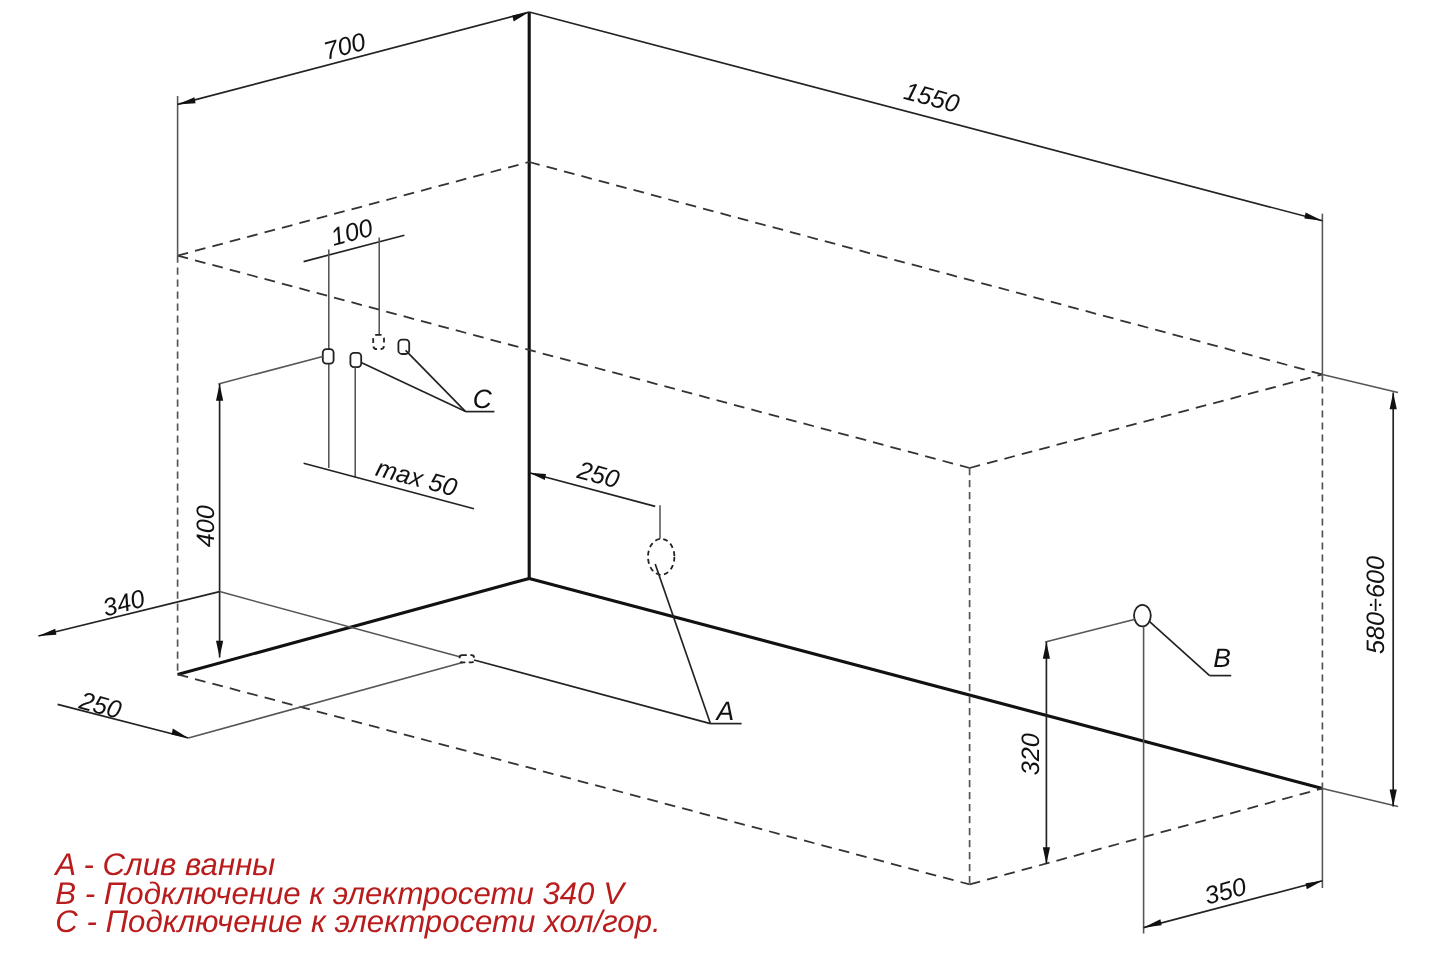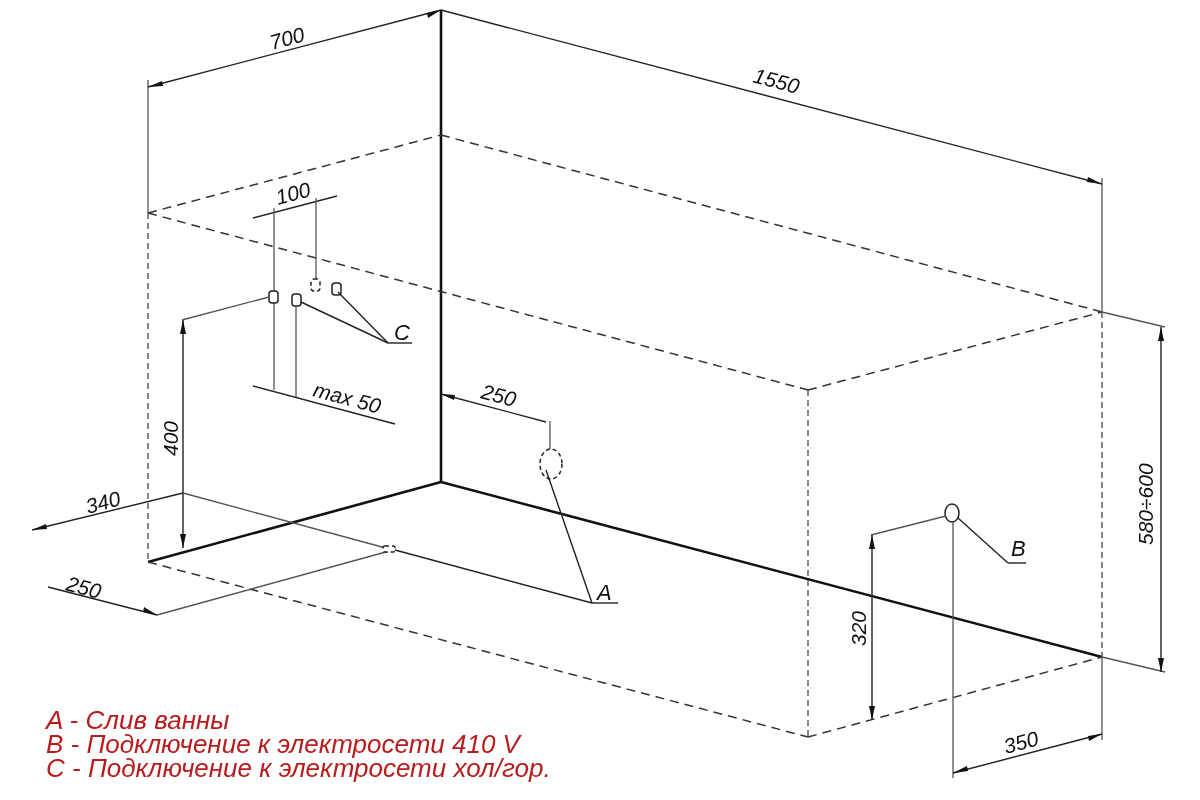--- a/index.html
+++ b/index.html
@@ -144,15 +144,15 @@
     <line class="ext" x1="1102" y1="657" x2="1102" y2="740"></line>
     <line class="thin" x1="953" y1="773" x2="1102" y2="734"></line>
     <polygon class="arrow" points="953,773 967,766 968,771"></polygon>
     <polygon class="arrow" points="1102,734 1088,736 1089,741"></polygon>
     <text class="dimtxt" transform="translate(1006,754) rotate(-15)">350</text>
   </g>
 </svg>
 
 <div id="legend">
   <div class="legend-line">A - Слив ванны</div>
-  <div class="legend-line">B - Подключение к электросети 410 V</div>
+  <div class="legend-line">B - Подключение к электросети 340 V</div>
   <div class="legend-line">C - Подключение к электросети хол/гор.</div>
 </div>
 
 </body></html>

